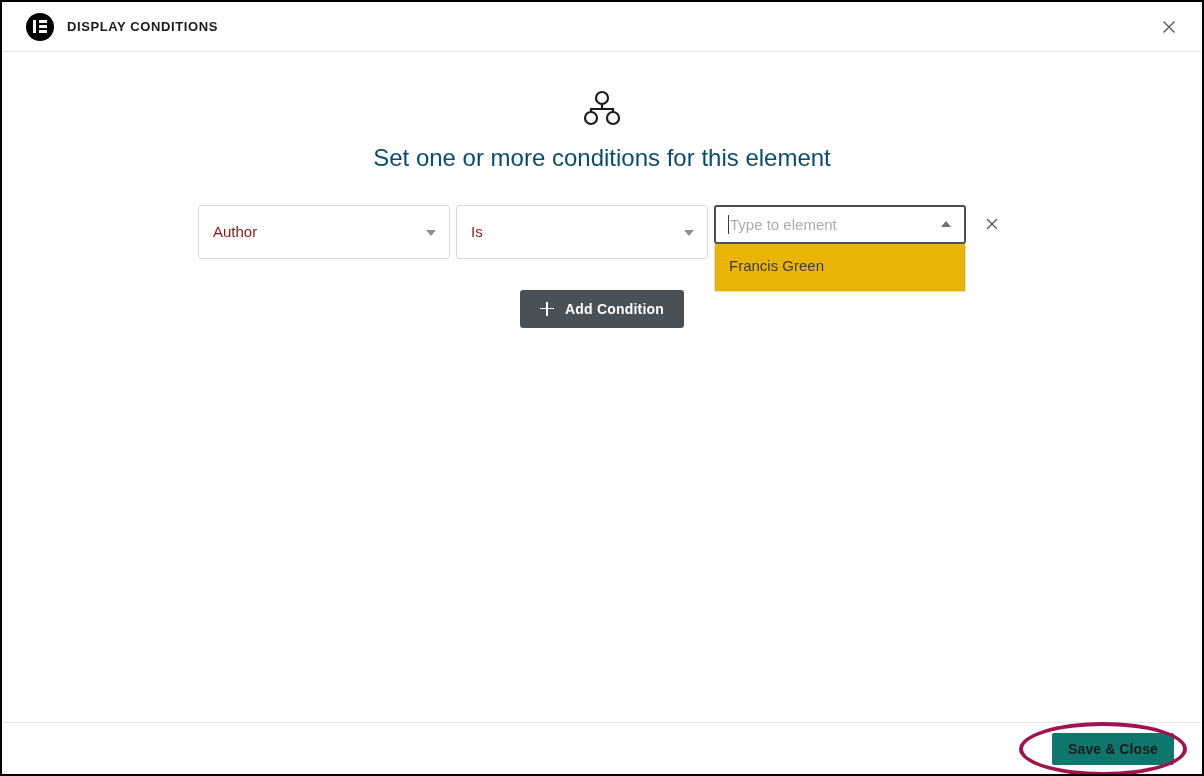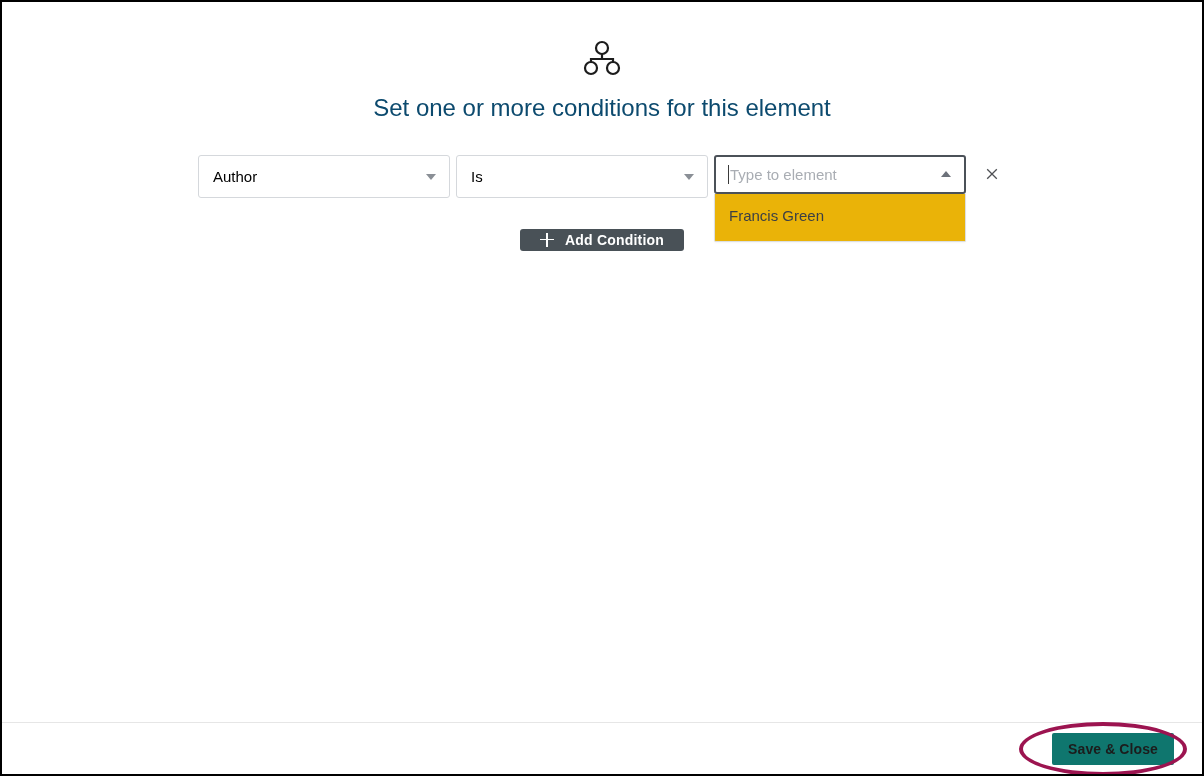--- a/index.html
+++ b/index.html
@@ -133,29 +133,29 @@
     margin-top: 32px;
   }
   .condition-row {
     display: flex;
     align-items: flex-start;
     justify-content: center;
     gap: 6px;
   }
   .select-box {
     position: relative;
-    height: 43px;
+    height: 54px;
     background: #ffffff;
     border: 1px solid #d5d8dc;
     border-radius: 3px;
     display: flex;
     align-items: center;
     padding: 0 30px 0 14px;
     font-size: 15px;
-    color: #000000;
+    color: #7f1d1d;
     cursor: pointer;
     user-select: none;
   }
   .select-box.w-first { width: 252px; }
   .select-box.w-second { width: 252px; }
   .tri-down {
     position: absolute;
     right: 13px;
     top: 50%;
     margin-top: -2px;
@@ -241,21 +241,21 @@
     margin-top: 31px;
   }
   .add-condition-btn {
     display: inline-flex;
     align-items: center;
     gap: 11px;
     background: #495157;
     color: #ffffff;
     border: none;
     border-radius: 3px;
-    height: 22px;
+    height: 38px;
     padding: 0 20px;
     font-size: 14px;
     font-weight: bold;
     font-family: "Liberation Sans", sans-serif;
     cursor: pointer;
     letter-spacing: 0.2px;
   }
   .plus-icon {
     position: relative;
     width: 14px;
@@ -311,20 +311,40 @@
     border-radius: 50%;
     pointer-events: none;
     z-index: 3;
   }
 </style>
 </head>
 <body>
 
 <div class="modal">
 
+  <div class="modal-header">
+    <div class="brand">
+      <div class="brand-logo">
+        <span class="glyph">
+          <span class="bar-v"></span>
+          <span class="bars">
+            <span class="bar-h"></span>
+            <span class="bar-h"></span>
+            <span class="bar-h"></span>
+          </span>
+        </span>
+      </div>
+      <span class="header-title">DISPLAY CONDITIONS</span>
+    </div>
+    <button class="close-btn">
+      <svg width="20" height="20" viewBox="0 0 20 20" aria-hidden="true">
+        <path d="M4.5 4.5 L15.5 15.5 M15.5 4.5 L4.5 15.5" stroke="#58595b" stroke-width="1.4" fill="none"></path>
+      </svg>
+    </button>
+  </div>
 
   <div class="modal-body">
 
     <div class="intro">
       <span class="hierarchy-icon">
         <svg width="38" height="36" viewBox="0 0 38 36" aria-hidden="true">
           <circle cx="19" cy="8" r="6" fill="none" stroke="#1c1c1c" stroke-width="2.2"></circle>
           <circle cx="8" cy="28" r="6" fill="none" stroke="#1c1c1c" stroke-width="2.2"></circle>
           <circle cx="30" cy="28" r="6" fill="none" stroke="#1c1c1c" stroke-width="2.2"></circle>
           <path d="M19 14 L19 19 M8 22 L8 19 L30 19 L30 22" fill="none" stroke="#1c1c1c" stroke-width="2.2" stroke-linecap="square"></path>

